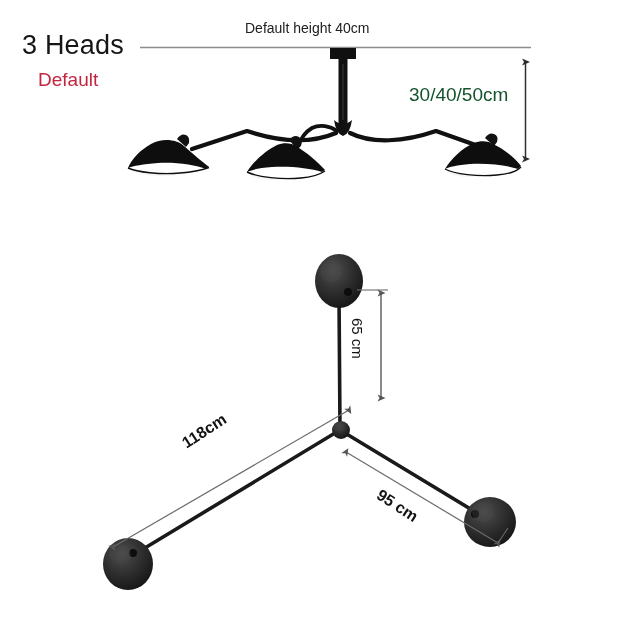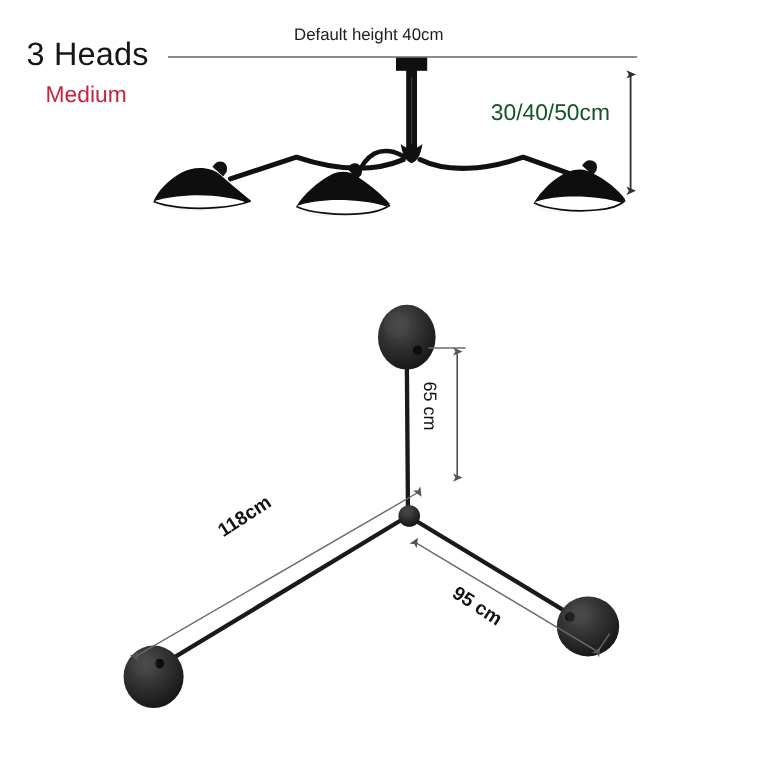--- a/index.html
+++ b/index.html
@@ -206,21 +206,21 @@
 
       <line x1="349" y1="410" x2="113" y2="547" stroke="#6a6a6a" stroke-width="1.2" marker-start="url(#arrBot)" marker-end="url(#arrBot)"></line>
 
       <line x1="346" y1="452" x2="498" y2="543" stroke="#6a6a6a" stroke-width="1.2" marker-start="url(#arrBot)" marker-end="url(#arrBot)"></line>
       <line x1="498" y1="543" x2="508" y2="528" stroke="#6a6a6a" stroke-width="1.1"></line>
     </g>
   </svg>
 
   <div class="txt" id="label-heads">3 Heads</div>
 
-  <div class="txt" id="label-size" style="color: rgb(195, 37, 63);">Medium</div>
+  <div class="txt" id="label-size" style="color: rgb(195, 37, 63);">Default</div>
 
   <div class="txt" id="label-default-height">Default height 40cm</div>
 
   <div class="txt" id="label-drop-range">30/40/50cm</div>
 
   <div class="rot-label" id="label-65">65 cm</div>
 
   <div class="rot-label" id="label-118">118cm</div>
 
   <div class="rot-label" id="label-95">95 cm</div>

